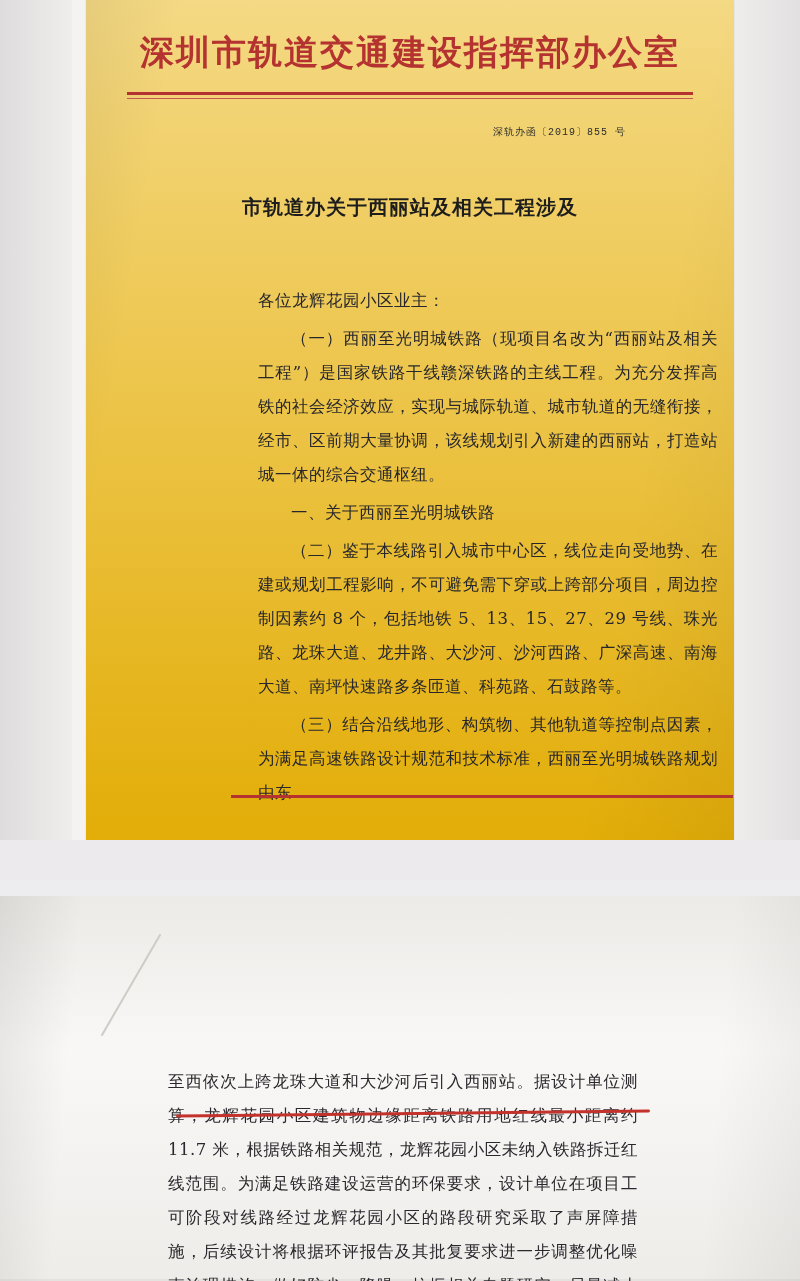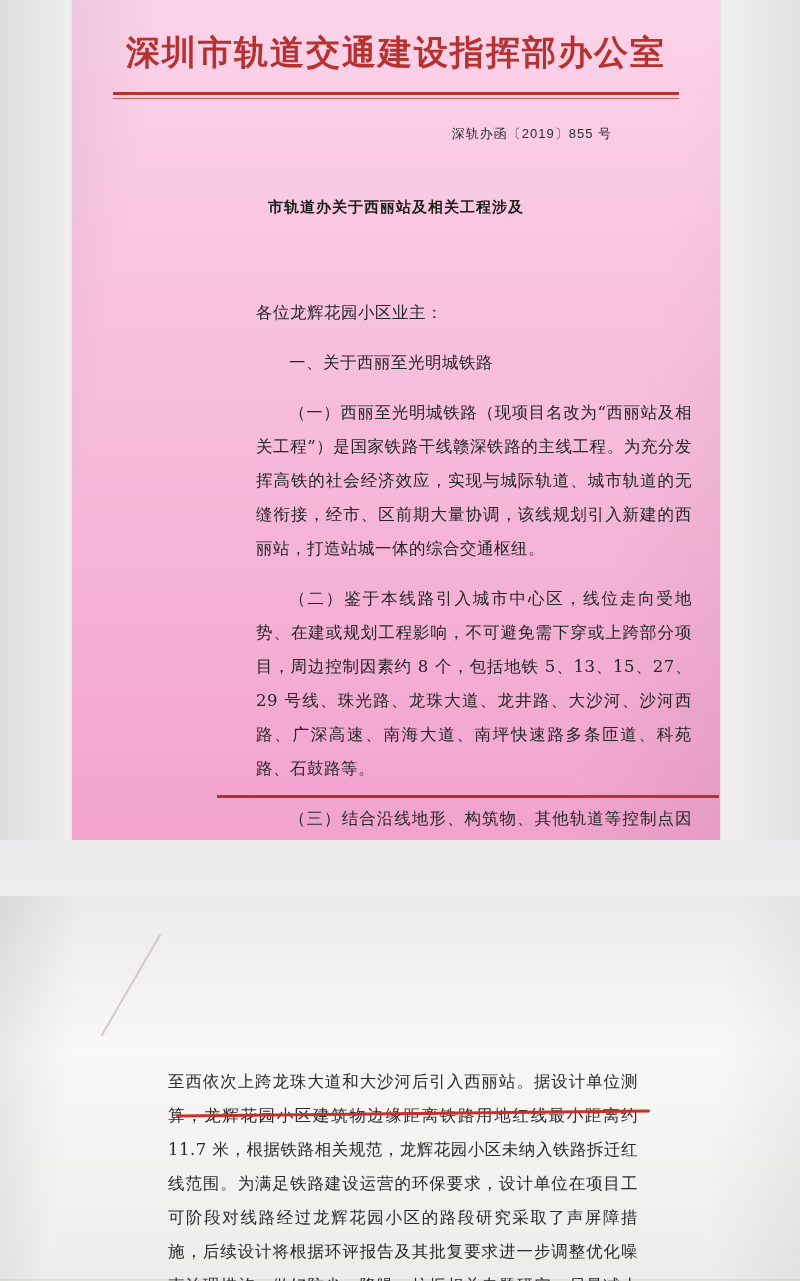--- a/index.html
+++ b/index.html
@@ -25,25 +25,25 @@
     position: absolute;
     left: 0;
     top: 0;
     width: 800px;
     height: 880px;
     background: #f4f3f1;
     overflow: hidden;
   }
   .doc1-paper {
     position: absolute;
-    left: 72px;
+    left: 86px;
     top: 0px;
     width: 648px;
     height: 840px;
-    background: #f9a8d4;
+    background: #eab308;
     box-shadow: 0 0 0 1px rgba(0,0,0,0.03);
   }
   
   .paper-shade {
     position: absolute;
     inset: 0;
     background:
       linear-gradient(100deg, rgba(0,0,0,0.06) 0%, rgba(0,0,0,0.0) 12%, rgba(0,0,0,0) 80%, rgba(0,0,0,0.05) 100%),
       linear-gradient(180deg, rgba(255,255,255,0.5) 0%, rgba(0,0,0,0.03) 100%);
     pointer-events: none;
@@ -93,55 +93,55 @@
   .letterhead-rule.thin {
     top: 98px;
     height: 1px;
     background: #c25a52;
   }
 
   .doc-number {
     position: absolute;
     right: 108px;
     top: 125px;
-    font-size: 13px;
+    font-size: 10px;
     color: #2b2b2b;
-    font-family: Liberation Sans, sans-serif;
+    font-family: Liberation Mono, monospace;
     letter-spacing: 1px;
   }
 
   .doc-title {
     position: absolute;
     left: 50%;
     transform: translateX(-50%);
     top: 190px;
     width: 520px;
     text-align: center;
     font-family: "DejaVu Serif", serif;
     font-weight: bold;
-    font-size: 15px;
+    font-size: 20px;
     line-height: 34px;
     color: #1d1d1d;
     letter-spacing: 1px;
   }
 
   .body-text {
     position: absolute;
     left: 168px;
     top: 280px;
     width: 468px;
     font-family: "DejaVu Serif", serif;
     font-size: 16.5px;
     line-height: 34px;
     color: #27262a;
     letter-spacing: 0.5px;
     text-align: justify;
   }
   .body-text p {
-    margin: 16px;
+    margin: 4px;
   }
   .body-text p.indent2 { text-indent: 2em; }
 
   .footer-rule {
     position: absolute;
     left: 145px;
     top: 795px;
     width: 502px;
     height: 3px;
     background: #b4322f;
@@ -232,22 +232,22 @@
       <div class="letterhead-rule thin"></div>
 
       <div class="doc-number">深轨办函〔2019〕855 号</div>
 
       <div class="doc-title">
         <div>市轨道办关于西丽站及相关工程涉及</div>
       </div>
 
       <div class="body-text">
         <p>各位龙辉花园小区业主：</p>
+        <p class="indent2">（一）西丽至光明城铁路（现项目名改为“西丽站及相关工程”）是国家铁路干线赣深铁路的主线工程。为充分发挥高铁的社会经济效应，实现与城际轨道、城市轨道的无缝衔接，经市、区前期大量协调，该线规划引入新建的西丽站，打造站城一体的综合交通枢纽。</p>
         <p class="indent2">一、关于西丽至光明城铁路</p>
-        <p class="indent2">（一）西丽至光明城铁路（现项目名改为“西丽站及相关工程”）是国家铁路干线赣深铁路的主线工程。为充分发挥高铁的社会经济效应，实现与城际轨道、城市轨道的无缝衔接，经市、区前期大量协调，该线规划引入新建的西丽站，打造站城一体的综合交通枢纽。</p>
         <p class="indent2">（二）鉴于本线路引入城市中心区，线位走向受地势、在建或规划工程影响，不可避免需下穿或上跨部分项目，周边控制因素约 8 个，包括地铁 5、13、15、27、29 号线、珠光路、龙珠大道、龙井路、大沙河、沙河西路、广深高速、南海大道、南坪快速路多条匝道、科苑路、石鼓路等。</p>
         <p class="indent2">（三）结合沿线地形、构筑物、其他轨道等控制点因素，为满足高速铁路设计规范和技术标准，西丽至光明城铁路规划由东</p>
       </div>
 
       <div class="footer-rule"></div>
     </div>
 
     <div class="doc1-bottom-gutter"></div>
   </div>
 

